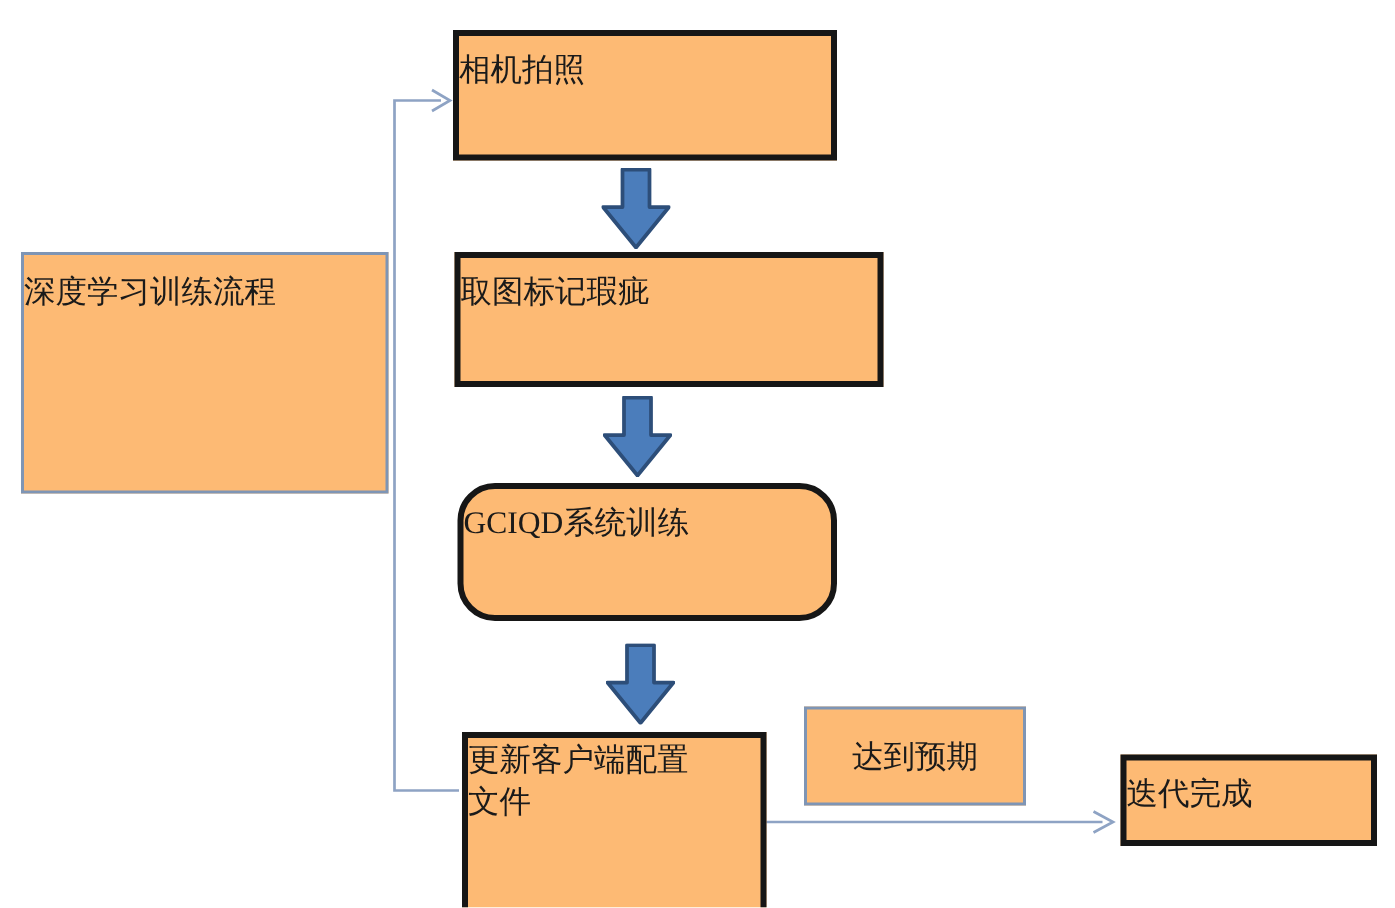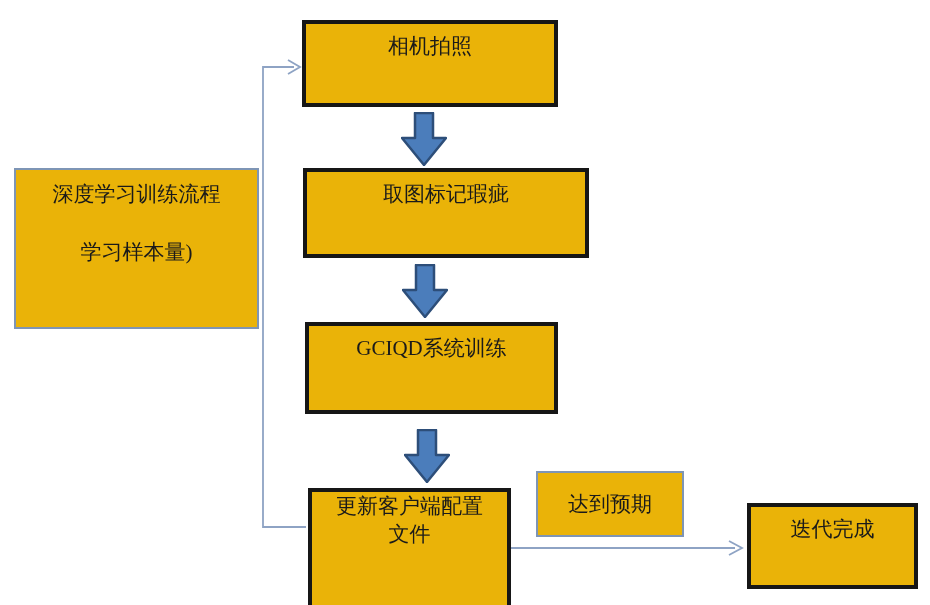--- a/index.html
+++ b/index.html
@@ -17,43 +17,43 @@
   }
   .connector-layer {
     position: absolute;
     left: 0; top: 0;
     width: 930px; height: 605px;
     z-index: 0;
   }
   .node {
     position: absolute;
     box-sizing: border-box;
-    background: #eab308;
+    background: #fdba74;
     color: var(--text, #1a1a1a);
-    text-align: center;
+    text-align: left;
     z-index: 1;
     font-size: 21px;
     line-height: 1.35;
   }
   .thick {
     border: 4px solid var(--box-border, #161616);
   }
   .thin {
     border: 2px solid var(--thin-border, #7e95b5);
   }
   .block-arrow {
     position: absolute;
     z-index: 1;
   }
   .pad-top { padding-top: 8px; }
   .node-camera  { left: 302px; top: 20px;  width: 256px; height: 87px; }
   .node-mark    { left: 303px; top: 168px; width: 286px; height: 90px; }
-  .node-train   { left: 305px; top: 322px; width: 253px; height: 92px; }
+  .node-train   { left: 305px; top: 322px; width: 253px; height: 92px; border-radius: 25px; }
   .node-update  { left: 308px; top: 488px; width: 203px; height: 132px; padding-top: 0; }
-  .node-done    { left: 747px; top: 503px; width: 171px; height: 86px; }
+  .node-done    { left: 747px; top: 503px; width: 171px; height: 61px; }
   .left-panel   { left: 14px;   top: 168px; width: 245px; height: 161px; padding-top: 10px; font-size: 21px; }
   .expect-label { left: 536px; top: 471px; width: 148px; height: 66px;
                   display: flex; align-items: center; justify-content: center; }
   .spacer { height: 30px; }
 </style>
 </head>
 <body>
 
 <div class="canvas">
 
@@ -64,21 +64,20 @@
     </g>
     <g>
       <line x1="508" y1="548" x2="735" y2="548" stroke-width="1.8" stroke="#8ea3c4"></line>
       <path d="M729,541 L742,548 L729,555" fill="none" stroke-width="1.8" stroke="#8ea3c4"></path>
     </g>
   </svg>
 
   <div class="node thin left-panel">
     <div>深度学习训练流程</div>
     <div class="spacer"></div>
-    <div>学习样本量)</div>
   </div>
 
   <div class="node thick node-camera pad-top">
     <div>相机拍照</div>
   </div>
 
   <div class="node thick node-mark pad-top">
     <div>取图标记瑕疵</div>
   </div>
 

